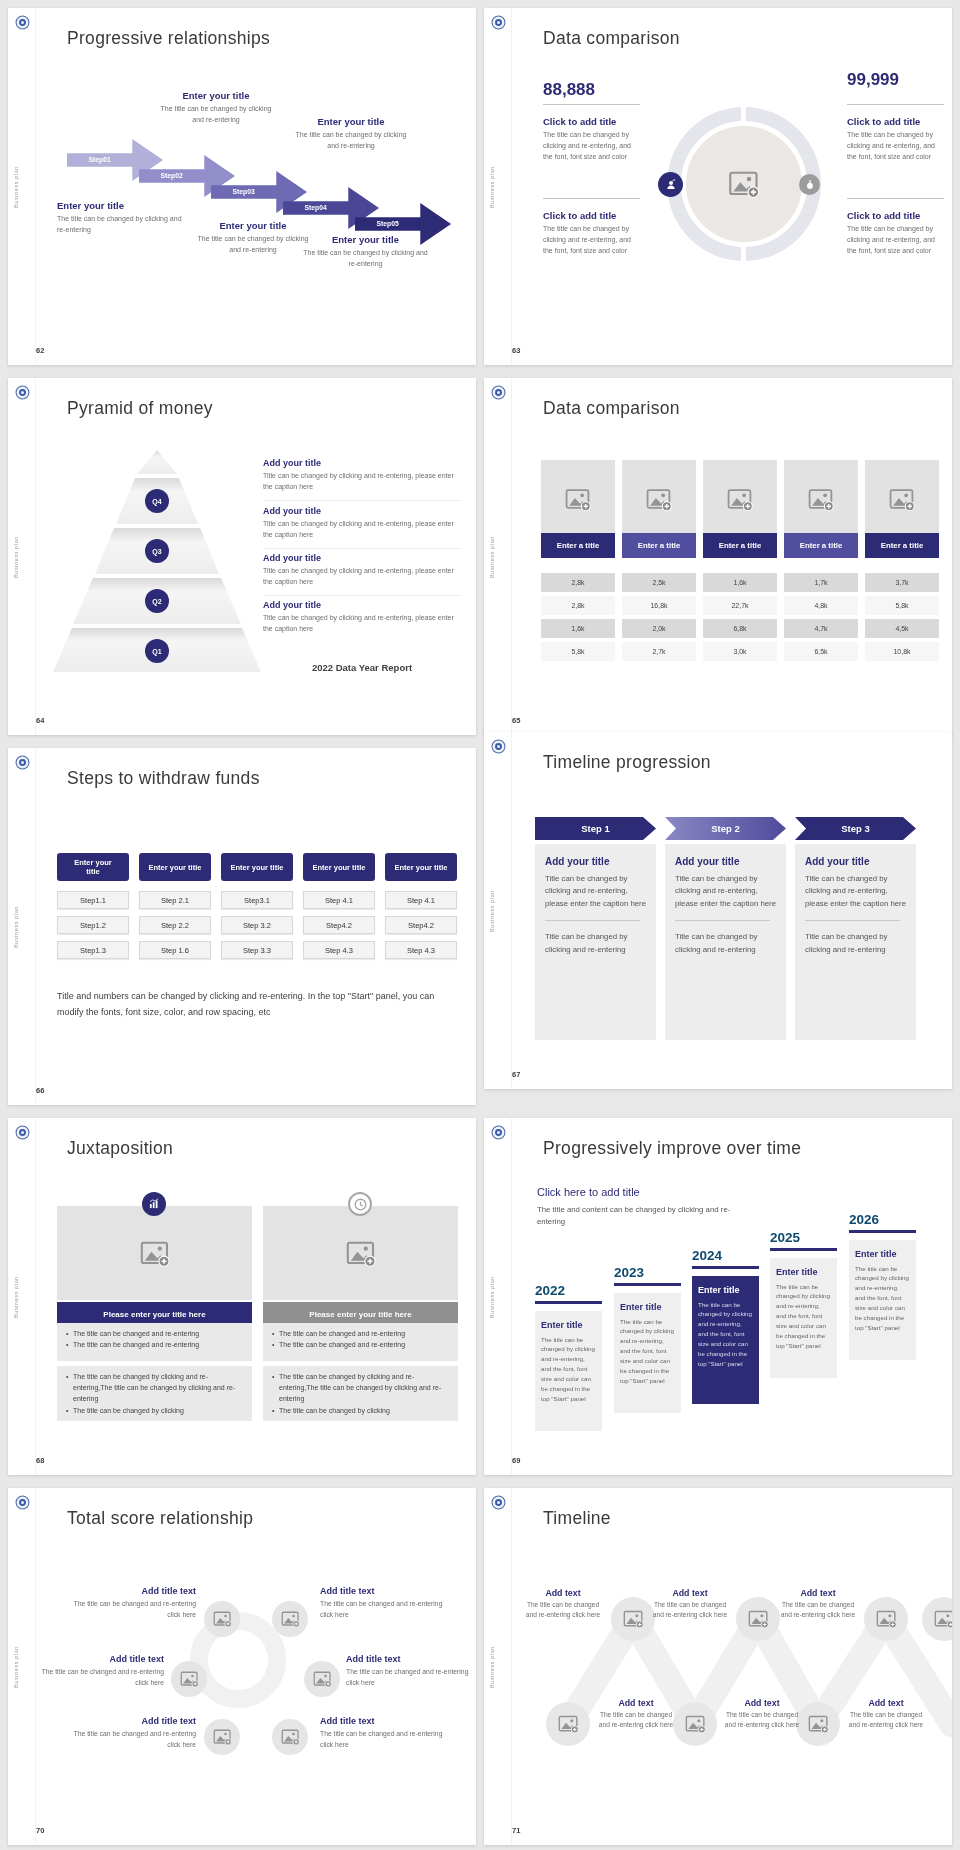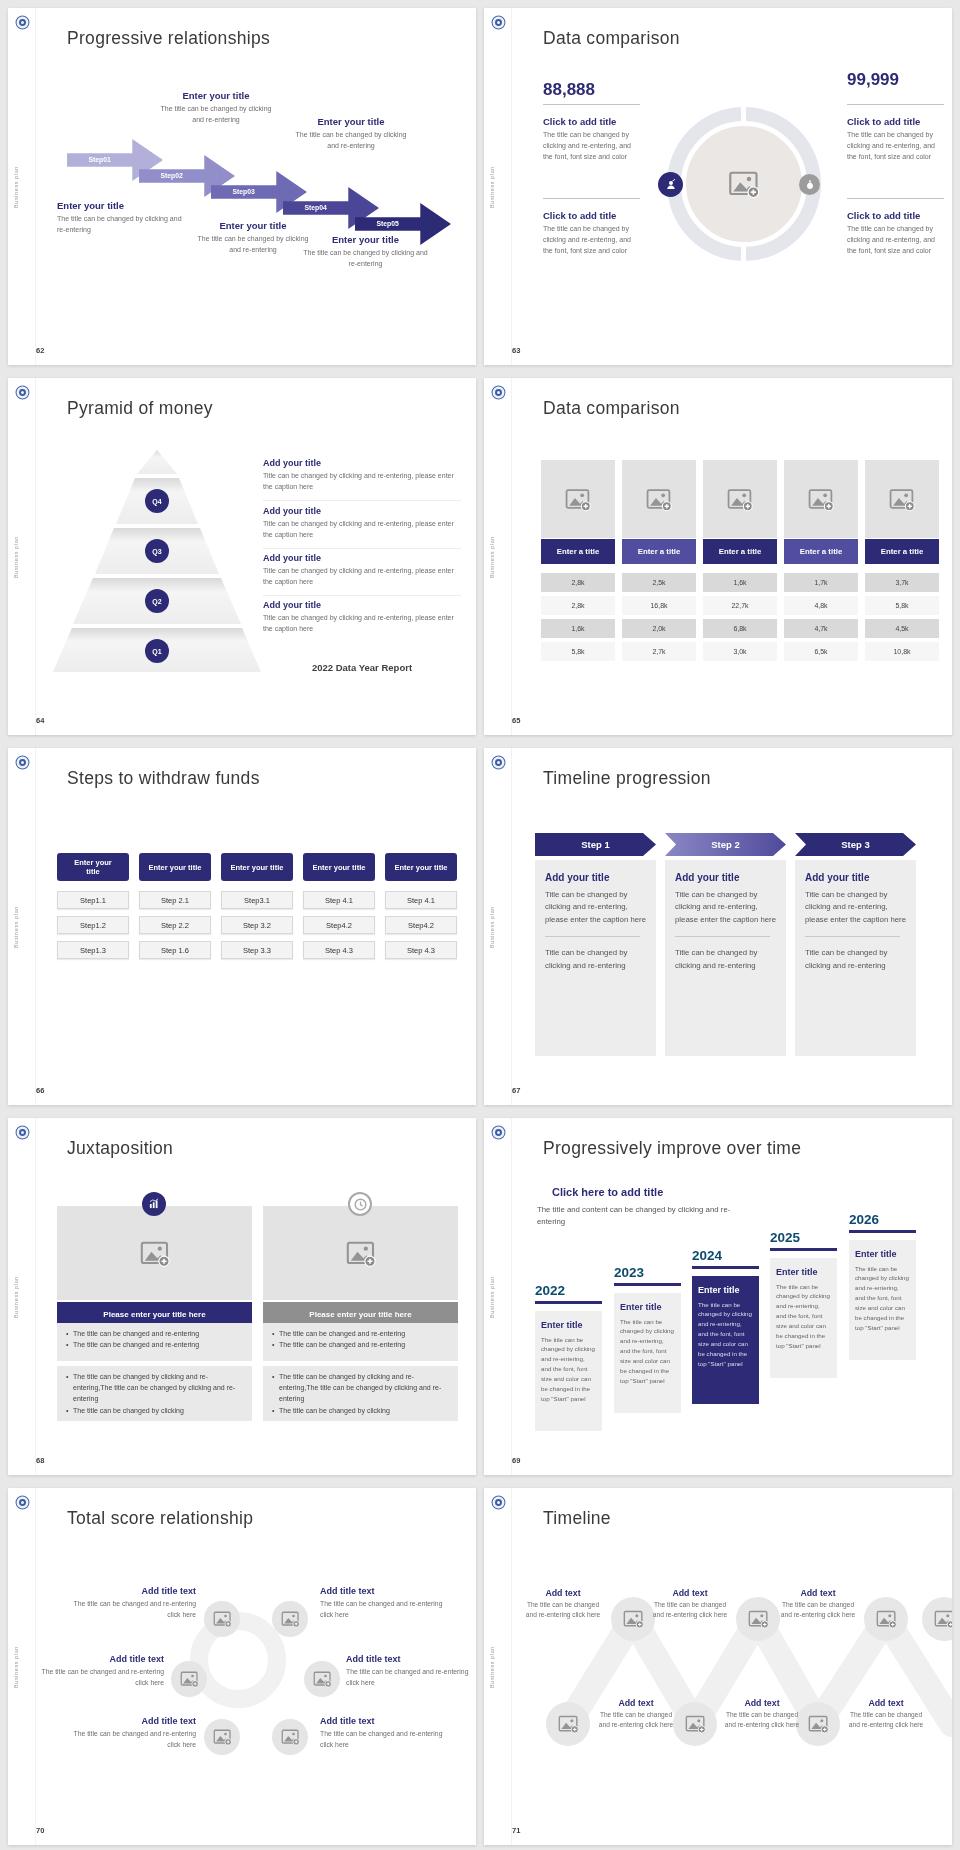--- a/index.html
+++ b/index.html
@@ -1,21 +1,21 @@
 <!DOCTYPE html>
 <html><head>
 <meta charset="utf-8">
 <style>
   *{margin:0;padding:0;box-sizing:border-box}
   html,body{background:#e8e8e8}
   body{font-family:"Liberation Sans",sans-serif;width:960px}
   .canvas{position:relative;width:960px;height:1850px;background:#e8e8e8;overflow:hidden}
   .s{position:absolute;width:468px;height:357px;background:#fff;overflow:hidden;box-shadow:0 1px 3px rgba(0,0,0,.14)}
   #s62{left:8px;top:8px}#s63{left:484px;top:8px}#s64{left:8px;top:378px}#s65{left:484px;top:378px}
-  #s66{left:8px;top:748px}#s67{left:484px;top:748px}#s68{left:8px;top:1118px}#s69{left:484px;top:1118px}
+  #s66{left:8px;top:748px}#s67{left:484px;top:732px}#s68{left:8px;top:1118px}#s69{left:484px;top:1118px}
   #s70{left:8px;top:1488px}#s71{left:484px;top:1488px}
   
   .logo{position:absolute;left:7px;top:7px;width:15px;height:15px}
   .vline{position:absolute;left:27px;top:0;bottom:0;width:1px;background:#f2f2f2}
   .vtext{position:absolute;left:5px;top:50%;transform:translateY(-50%) rotate(180deg);writing-mode:vertical-rl;font-size:5.5px;color:#9a9a9a;letter-spacing:.6px;white-space:nowrap}
   .pnum{position:absolute;left:28px;bottom:10px;font-size:7.5px;font-weight:bold;color:#3c3c3c}
   .stitle{position:absolute;left:59px;top:20px;font-size:17.5px;color:#3a3a3a;font-weight:400;letter-spacing:.3px}
   .abs{position:absolute}
   .nb{font-weight:bold;color:#2d2b75}
   .cap{color:#6e6e6e;font-size:7px;line-height:1.55}
@@ -83,21 +83,21 @@
   .bR{left:340px;top:74px;background:#fff;border:2px solid #a8a8a8;color:#a8a8a8}
   .pimg{position:absolute;top:88px;width:195px;height:94px;background:#e3e3e3;display:flex;align-items:center;justify-content:center}
   .pbar{position:absolute;top:184px;width:195px;height:25px;color:#fff;font-size:8px;font-weight:bold;display:flex;align-items:center;justify-content:center}
   .pbar.gray{background:#8f8f8f}.pbar.navy{background:#2d2b75}
   .bbox{position:absolute;width:195px;background:#e9e9e9;padding:5px 8px}
   .bx1{top:205px;height:38px}.bx2{top:248px;height:55px}
   .bl{position:relative;padding-left:8px;font-size:7px;color:#444;line-height:1.6}
   .bl::before{content:"•";position:absolute;left:1px}
   .pnl1{left:49px}.pnl2{left:255px}
   
-  .s69h{position:absolute;left:68px;top:68px;font-size:11px;font-weight:bold;color:#2d2b75}
+  .s69h{position:absolute;left:53px;top:68px;font-size:11px;font-weight:normal;color:#2d2b75}
   .s69p{position:absolute;left:53px;top:86px;width:200px;font-size:7.8px;color:#555;line-height:1.6}
   .stepcol{position:absolute;width:67px}
   .y1{left:51px;top:165px}.y2{left:130px;top:147px}.y3{left:208px;top:130px}.y4{left:286px;top:112px}.y5{left:365px;top:94px}
   .yr{font-size:13.5px;font-weight:bold;color:#0c4a6e;margin-bottom:3px}
   .yline{height:2.5px;background:#2d2b75;margin-bottom:7px}
   .ycard{background:#efefef;padding:9px 6px;height:120px}
   .ycard .et{font-size:9px;font-weight:bold;color:#2d2b75;margin-bottom:5px}
   .ycard .eb{font-size:6.2px;color:#666;line-height:1.6}
   .ycard.navy{background:#2d2b75;height:128px}
   .ycard.navy .et{color:#fff}.ycard.navy .eb{color:#dcdcf0}
@@ -312,21 +312,21 @@
           <svg class="ph" width="26" height="25" viewBox="0 0 25 24">
             <use href="#i-img"></use>
           </svg>
         </div>
       <div class="imgcell">
           <svg class="ph" width="26" height="25" viewBox="0 0 25 24">
             <use href="#i-img"></use>
           </svg>
         </div>
     </div>
-    <div class="t5row" style="top:161px">
+    <div class="t5row" style="top:155px">
       <div class="hcell hc-d">Enter a title</div>
       <div class="hcell hc-m">Enter a title</div>
       <div class="hcell hc-d">Enter a title</div>
       <div class="hcell hc-m">Enter a title</div>
       <div class="hcell hc-d">Enter a title</div>
     </div>
     <div class="t5row" style="top:195px">
       <div class="vcell r-g">2,8k</div>
       <div class="vcell r-g">2,5k</div>
       <div class="vcell r-g">1,6k</div>
@@ -388,20 +388,21 @@
       <div class="sbox">Step4.2</div>
       <div class="sbox">Step4.2</div>
     </div>
     <div class="c5row" style="top:193px">
       <div class="sbox">Step1.3</div>
       <div class="sbox">Step 1.6</div>
       <div class="sbox">Step 3.3</div>
       <div class="sbox">Step 4.3</div>
       <div class="sbox">Step 4.3</div>
     </div>
+    <div class="s66foot">Title and numbers can be changed by clicking and re-entering. In the top "Start" panel, you can modify the fonts, font size, color, and row spacing, etc</div>
   </div>
 
   <div class="s" id="s67">
     <svg class="logo" viewBox="0 0 20 20">
         <use href="#i-seal"></use>
       </svg>
     <div class="vline"></div>
     <div class="vtext">Business plan</div>
     <div class="stitle">Timeline progression</div>
     <div class="pnum">67</div>

